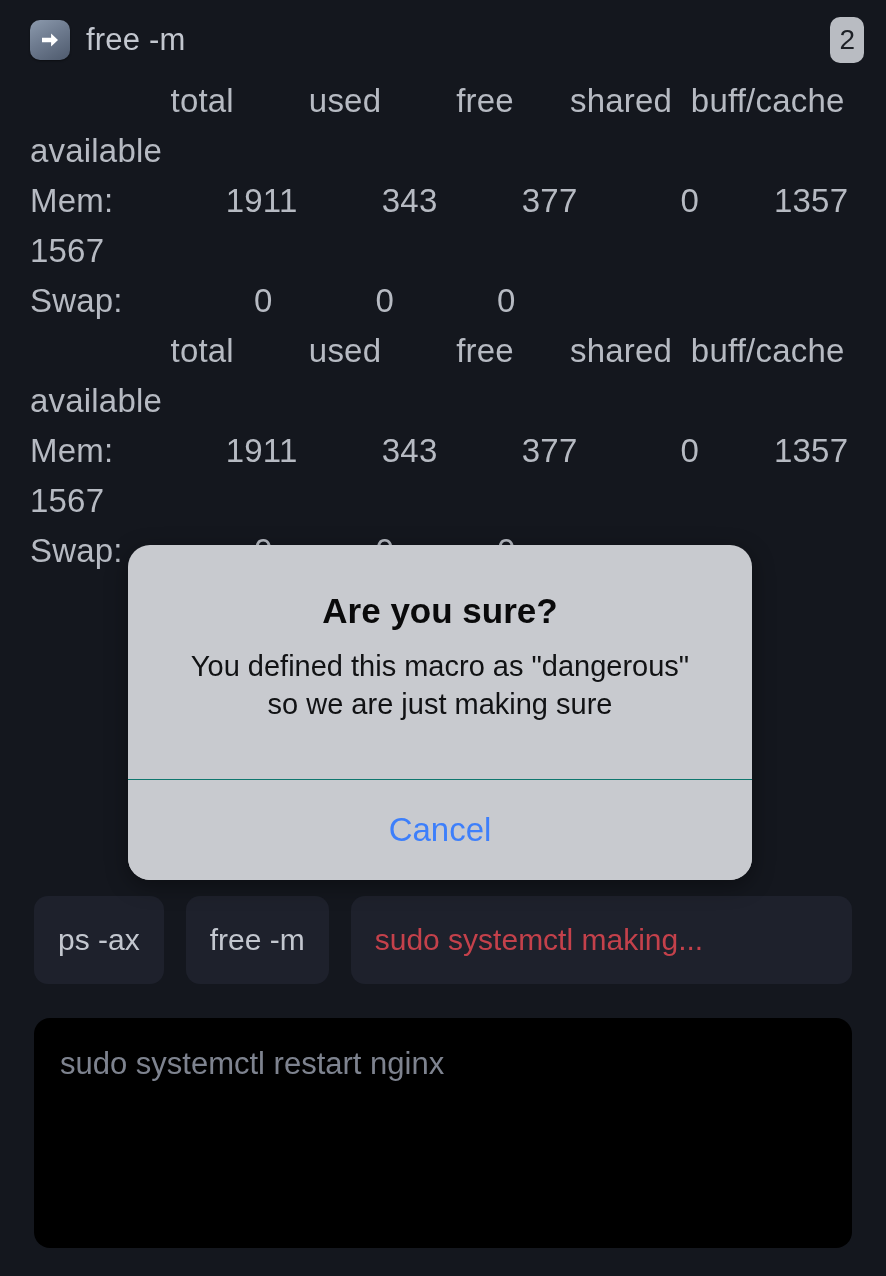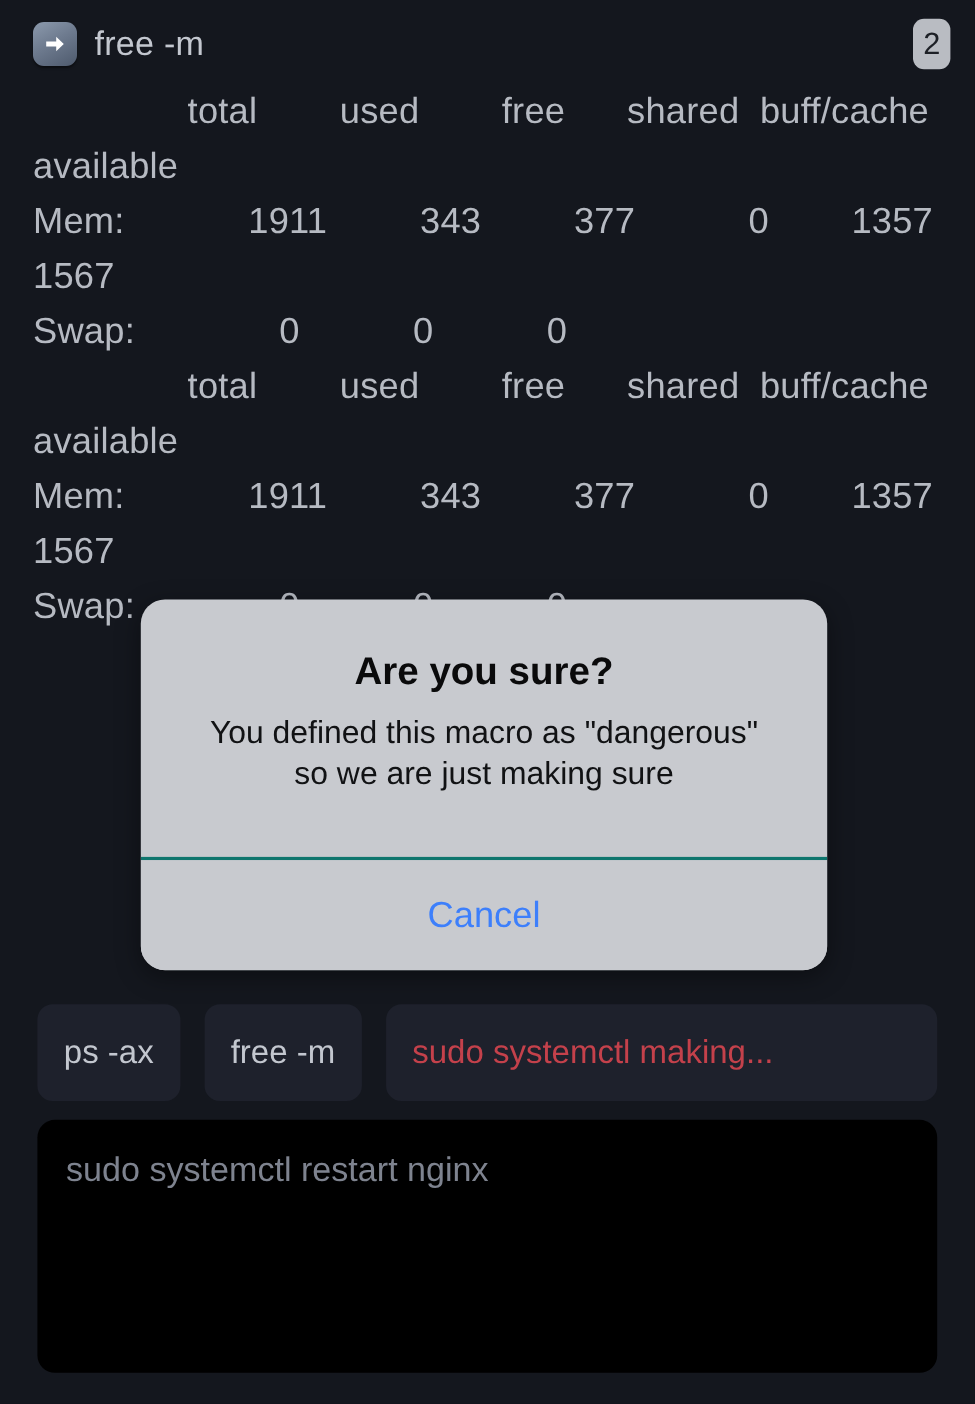--- a/index.html
+++ b/index.html
@@ -91,21 +91,21 @@
 
   
   .bottom {
     flex: 0 0 auto;
     padding: 0 34px 28px 34px;
   }
   .macro-row {
     display: flex;
     align-items: stretch;
     gap: 22px;
-    margin-bottom: 17px;
+    margin-bottom: 34px;
   }
   .macro-chip {
     background: #1e212c;
     border-radius: 14px;
     height: 88px;
     display: flex;
     align-items: center;
     justify-content: center;
     padding: 0 24px;
     box-sizing: border-box;
@@ -175,21 +175,21 @@
   }
   .dialog-message {
     color: #111214;
     font-size: 29px;
     line-height: 38px;
     margin: 16px;
     font-weight: 400;
   }
   .dialog-actions {
     display: flex;
-    border-top: 3px solid #0f766e;
+    border-top: 1px solid #0f766e;
     height: 100px;
   }
   .dialog-btn {
     flex: 1 1 50%;
     display: flex;
     align-items: center;
     justify-content: center;
     font-size: 33px;
     cursor: pointer;
     background: #c8cacf;

